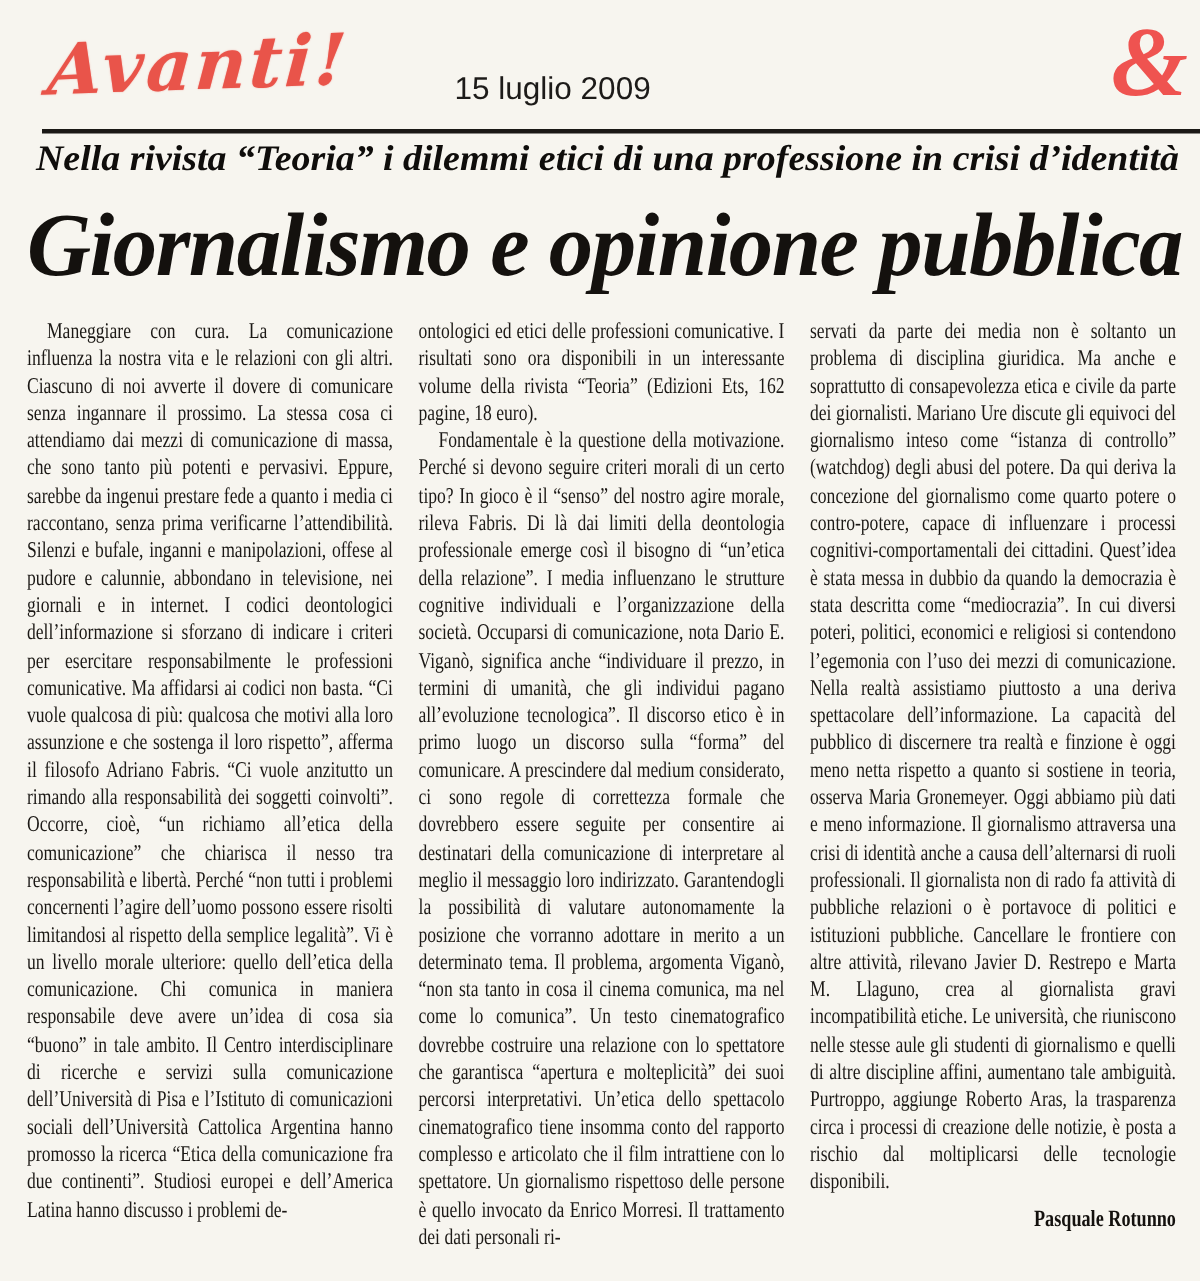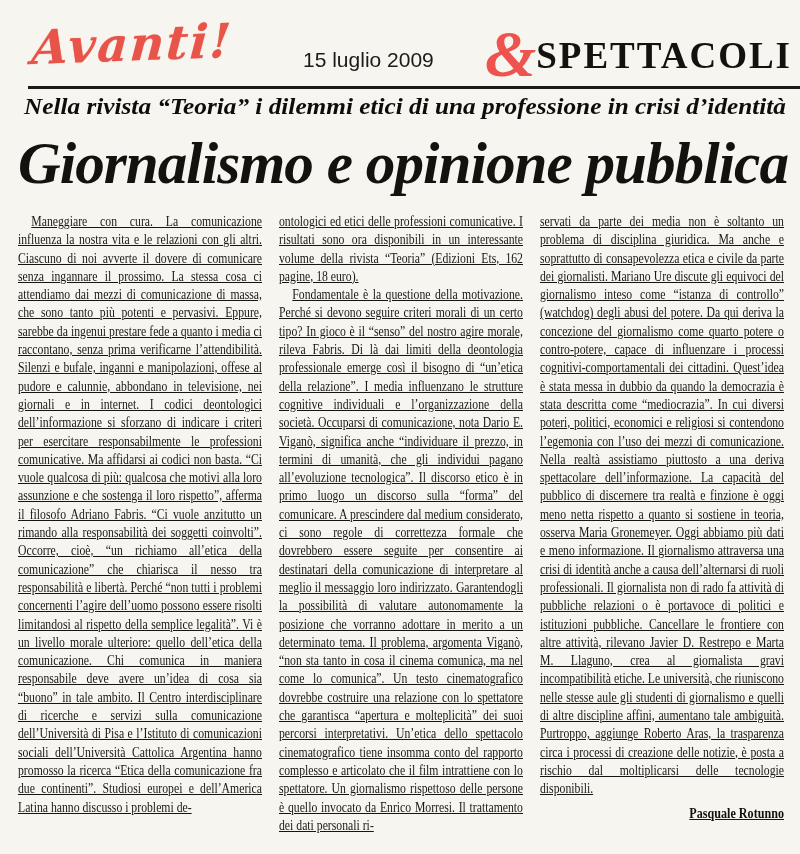--- a/index.html
+++ b/index.html
@@ -41,40 +41,39 @@
   }
   .headline{
     position:absolute;left:18px;top:124px;
     font-weight:bold;font-style:italic;font-size:60px;line-height:78px;color:#14110e;
     white-space:nowrap;display:inline-block;letter-spacing:-1px;
   }
   .columns{
     position:absolute;left:18px;top:212px;width:766px;height:642px;
     display:flex;justify-content:space-between;
   }
-  .col{width:244px;flex:none;text-decoration:underline;}
+  .col{width:244px;flex:none;}
   .col-inner{
     width:312px;transform:scaleX(0.782);transform-origin:top left;
     font-size:15px;line-height:18.3px;text-align:justify;color:#1b1815;
   }
   .para{margin:0;}
   .para.indent{text-indent:17px;}
   .byline{
     font-weight:bold;text-align:right;margin-top:6px;font-size:15.5px;color:#14110e;
   }
 </style>
 </head>
 <body>
 
 <div class="masthead">
   <div class="logo">Avanti!</div>
   <div class="date">15 luglio 2009</div>
   <div class="section">
     <span class="amp">&amp;</span>
-    <span class="word">SPETTACOLI</span>
   </div>
 </div>
 
 <div class="rule"></div>
 
 <div class="kicker" style="transform: scaleX(1.05278); transform-origin: left top;">Nella rivista “Teoria” i dilemmi etici di una professione in crisi d’identità</div>
 
 <div class="headline" style="transform: scaleX(0.986211); transform-origin: left top;">Giornalismo e opinione pubblica</div>
 
 <div class="columns">

